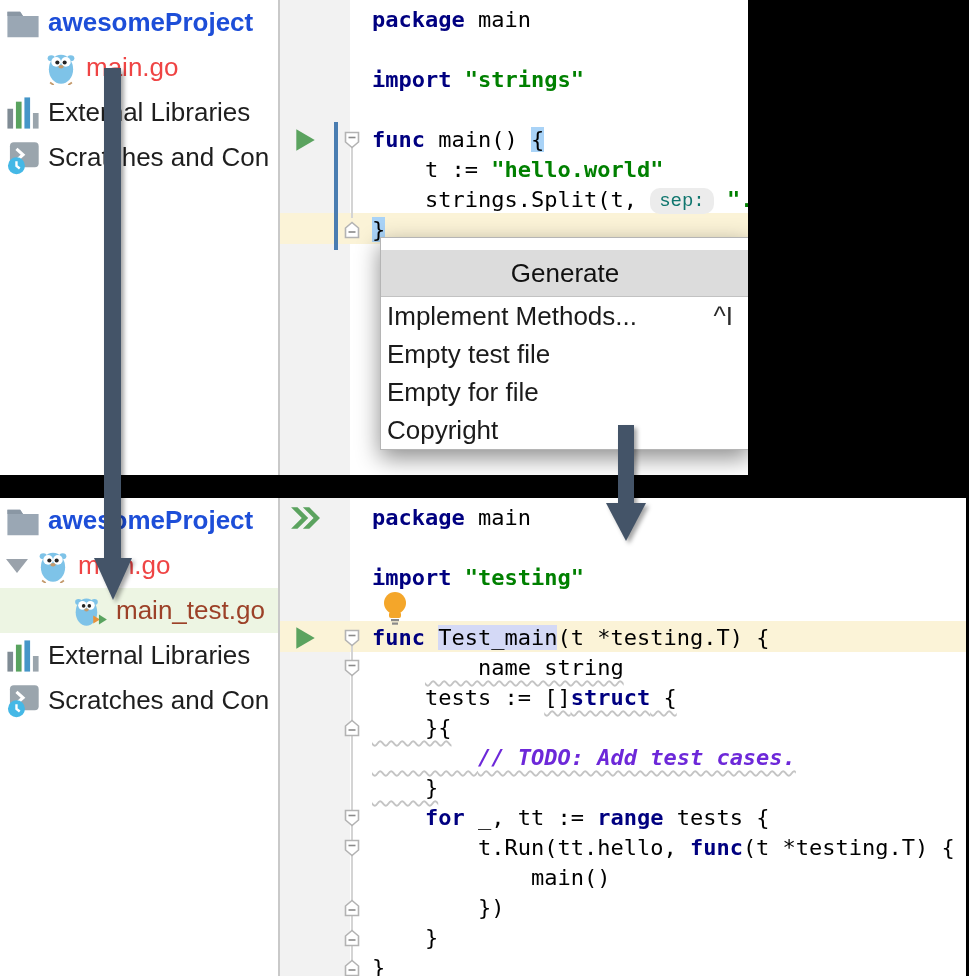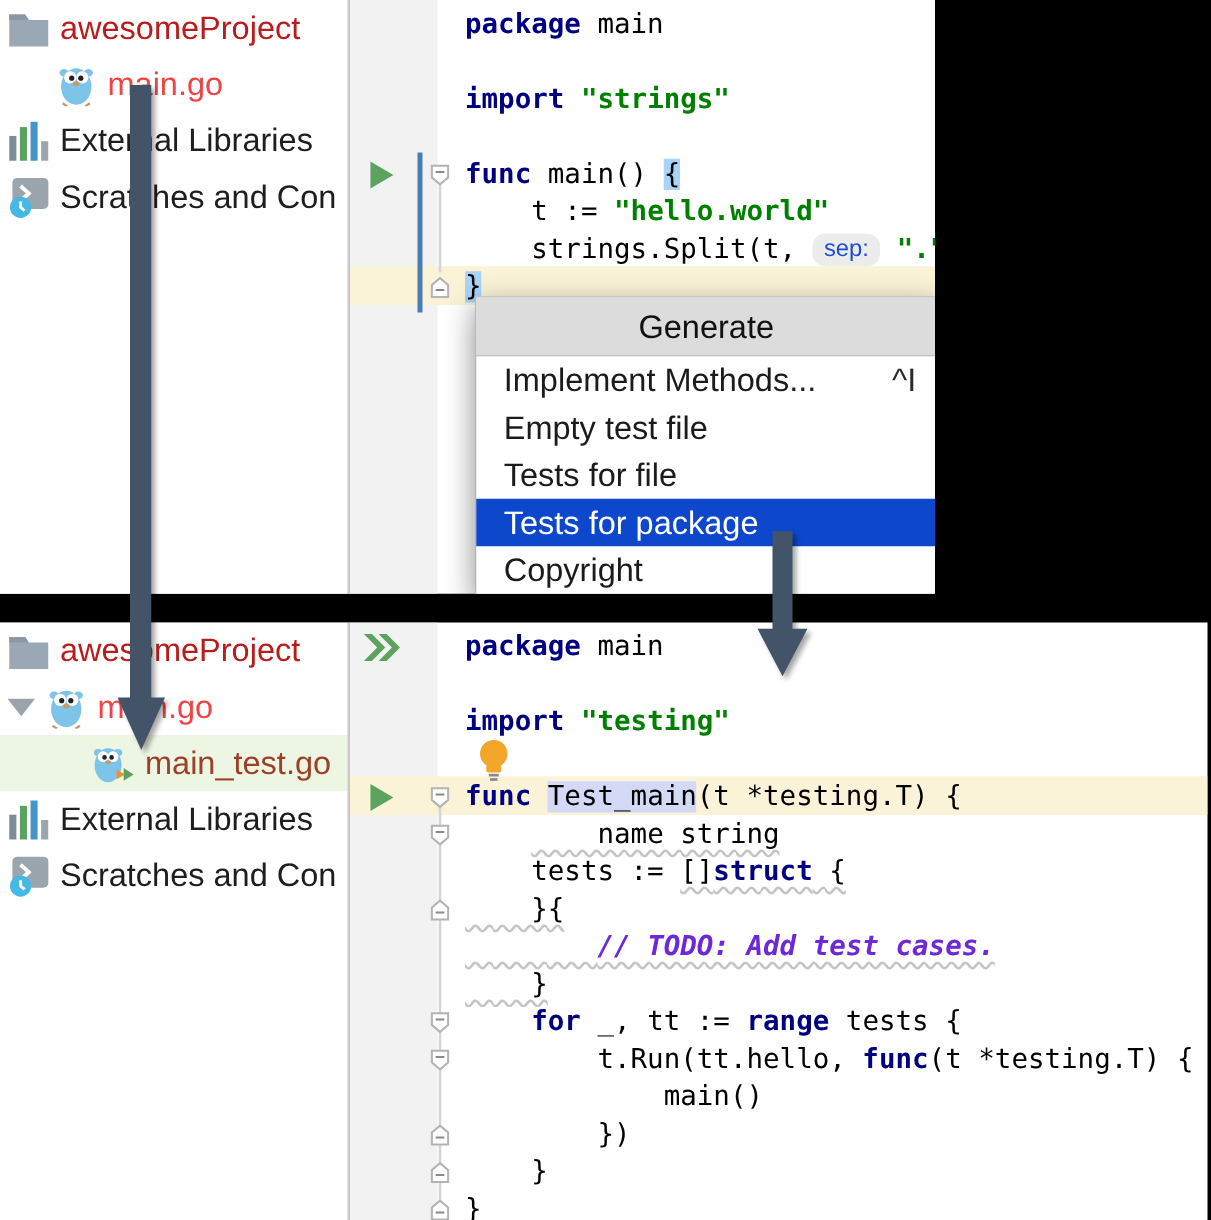--- a/index.html
+++ b/index.html
@@ -11,59 +11,59 @@
 
   
   .tree{position:absolute;left:0;top:0;width:278px;height:100%;overflow:hidden;background:#fff;}
   .tree-row{position:relative;height:45px;display:flex;align-items:center;white-space:nowrap;}
   .tree-row.sel{background:#edf5e3;}
   .t-toggle{width:0;height:0;border-left:11px solid transparent;border-right:11px solid transparent;
             border-top:14px solid #9aa2ab;margin:0 8px 0 6px;flex:none;}
   .t-icon{flex:none;width:34px;height:34px;margin-right:8px;position:relative;}
   .t-icon svg{width:100%;height:100%;display:block;}
   .t-label{font-size:26px;color:#1e1e1e;}
-  .t-label.bold{font-weight:400;color:#b91c1c;}
+  .t-label.bold{font-weight:700;color:#1d4ed8;}
   .t-label.green{color:#ef4444;}
   .t-label.brown{color:#9c4128;}
 
   .sep{position:absolute;left:278px;top:0;width:2px;height:100%;background:#c9c9c9;}
 
   
   .gutter{position:absolute;left:280px;top:0;width:70px;height:100%;background:#f2f2f2;}
   .caret-band{position:absolute;left:280px;right:0;height:31px;background:#fbf3d7;}
   .lines{position:absolute;left:372px;top:5px;right:0;}
   .code-line{height:30px;line-height:30px;font-family:"DejaVu Sans Mono", monospace;
              font-size:22px;white-space:pre;color:#000;}
   .cs{white-space:pre;}
   .cs.k{color:#000080;font-weight:700;}
   .cs.s{color:#008000;font-weight:700;}
   .cs.t{color:#6d28d9;font-weight:700;font-style:italic;}
   .cs.bh{background:#a9d3f7;}
   .cs.nh{background:#d4d9f6;}
   .cs.sq{text-decoration-line:underline;text-decoration-style:wavy;
           text-decoration-color:#c4c4c4;text-decoration-thickness:1.5px;text-underline-offset:5px;}
-  .hintpill{display:inline-block;background:#ececec;color:#1d4ed8;border-radius:10px;
+  .hintpill{display:inline-block;background:#ececec;color:#0f766e;border-radius:10px;
             font-size:19px;line-height:26px;padding:0 9px;vertical-align:1px;
-            font-family:Liberation Sans, sans-serif;}
+            font-family:Liberation Mono, monospace;}
   .gicon{position:absolute;width:30px;height:26px;}
   .gicon svg{width:100%;height:100%;display:block;}
   .fold{position:absolute;left:344px;width:16px;height:18px;}
   .fold svg{width:100%;height:100%;display:block;}
   .fold-vline{position:absolute;left:351px;width:2px;background:#d4d4d4;}
   .vcs-stripe{position:absolute;left:334px;width:4px;background:#4a7db1;}
   #bulb{position:absolute;left:381px;top:93px;width:28px;height:34px;}
   #bulb svg{width:100%;height:100%;display:block;}
 
   
   .popup{position:absolute;left:380px;top:237px;width:368px;background:#fff;
          border:1px solid #b5b5b5;box-shadow:0 8px 22px rgba(0,0,0,.45);z-index:20;}
   .popup-title{height:46px;line-height:46px;text-align:center;background:#dcdcdc;
-               border-bottom:1px solid #c2c2c2;font-size:26px;font-weight:500;color:#111;}
+               border-bottom:1px solid #c2c2c2;font-size:26px;font-weight:500;color:#111;margin-top:12px;}
   .pitem{height:38px;line-height:38px;display:flex;font-size:26px;color:#1b1b1b;}
-  .pitem .plabel{padding-left:22px;flex:1;white-space:nowrap;}
+  .pitem .plabel{padding-left:6px;flex:1;white-space:nowrap;}
   .pitem .pshort{padding-right:16px;color:#2b2b2b;}
   .pitem.sel{background:#0c47cc;color:#fff;}
 
   
   .arrow{position:absolute;z-index:30;filter:drop-shadow(3px 3px 2px rgba(0,0,0,.35));}
   .arrow .shaft{position:absolute;background:#445468;}
   .arrow .head{position:absolute;width:0;height:0;}
   #arrow-left .shaft{left:10px;top:0;width:17px;height:492px;}
   #arrow-left .head{left:0;top:490px;border-left:19px solid transparent;
                     border-right:19px solid transparent;border-top:42px solid #445468;}
@@ -164,24 +164,21 @@
     <div class="popup-title">Generate</div>
     <div id="popup-items">
         <div class="pitem">
           <span class="plabel">Implement Methods...</span>
           <span class="pshort">^I</span>
         </div>
         <div class="pitem">
           <span class="plabel">Empty test file</span>
         </div>
         <div class="pitem">
-          <span class="plabel">Tests for file</span>
-        </div>
-        <div class="pitem sel">
-          <span class="plabel">Tests for package</span>
+          <span class="plabel">Empty for file</span>
         </div>
         <div class="pitem">
           <span class="plabel">Copyright</span>
         </div>
       </div>
   </div>
 </section>
 
 <section class="shot" id="shot-bottom">
   <div class="tree" id="tree-bottom">

